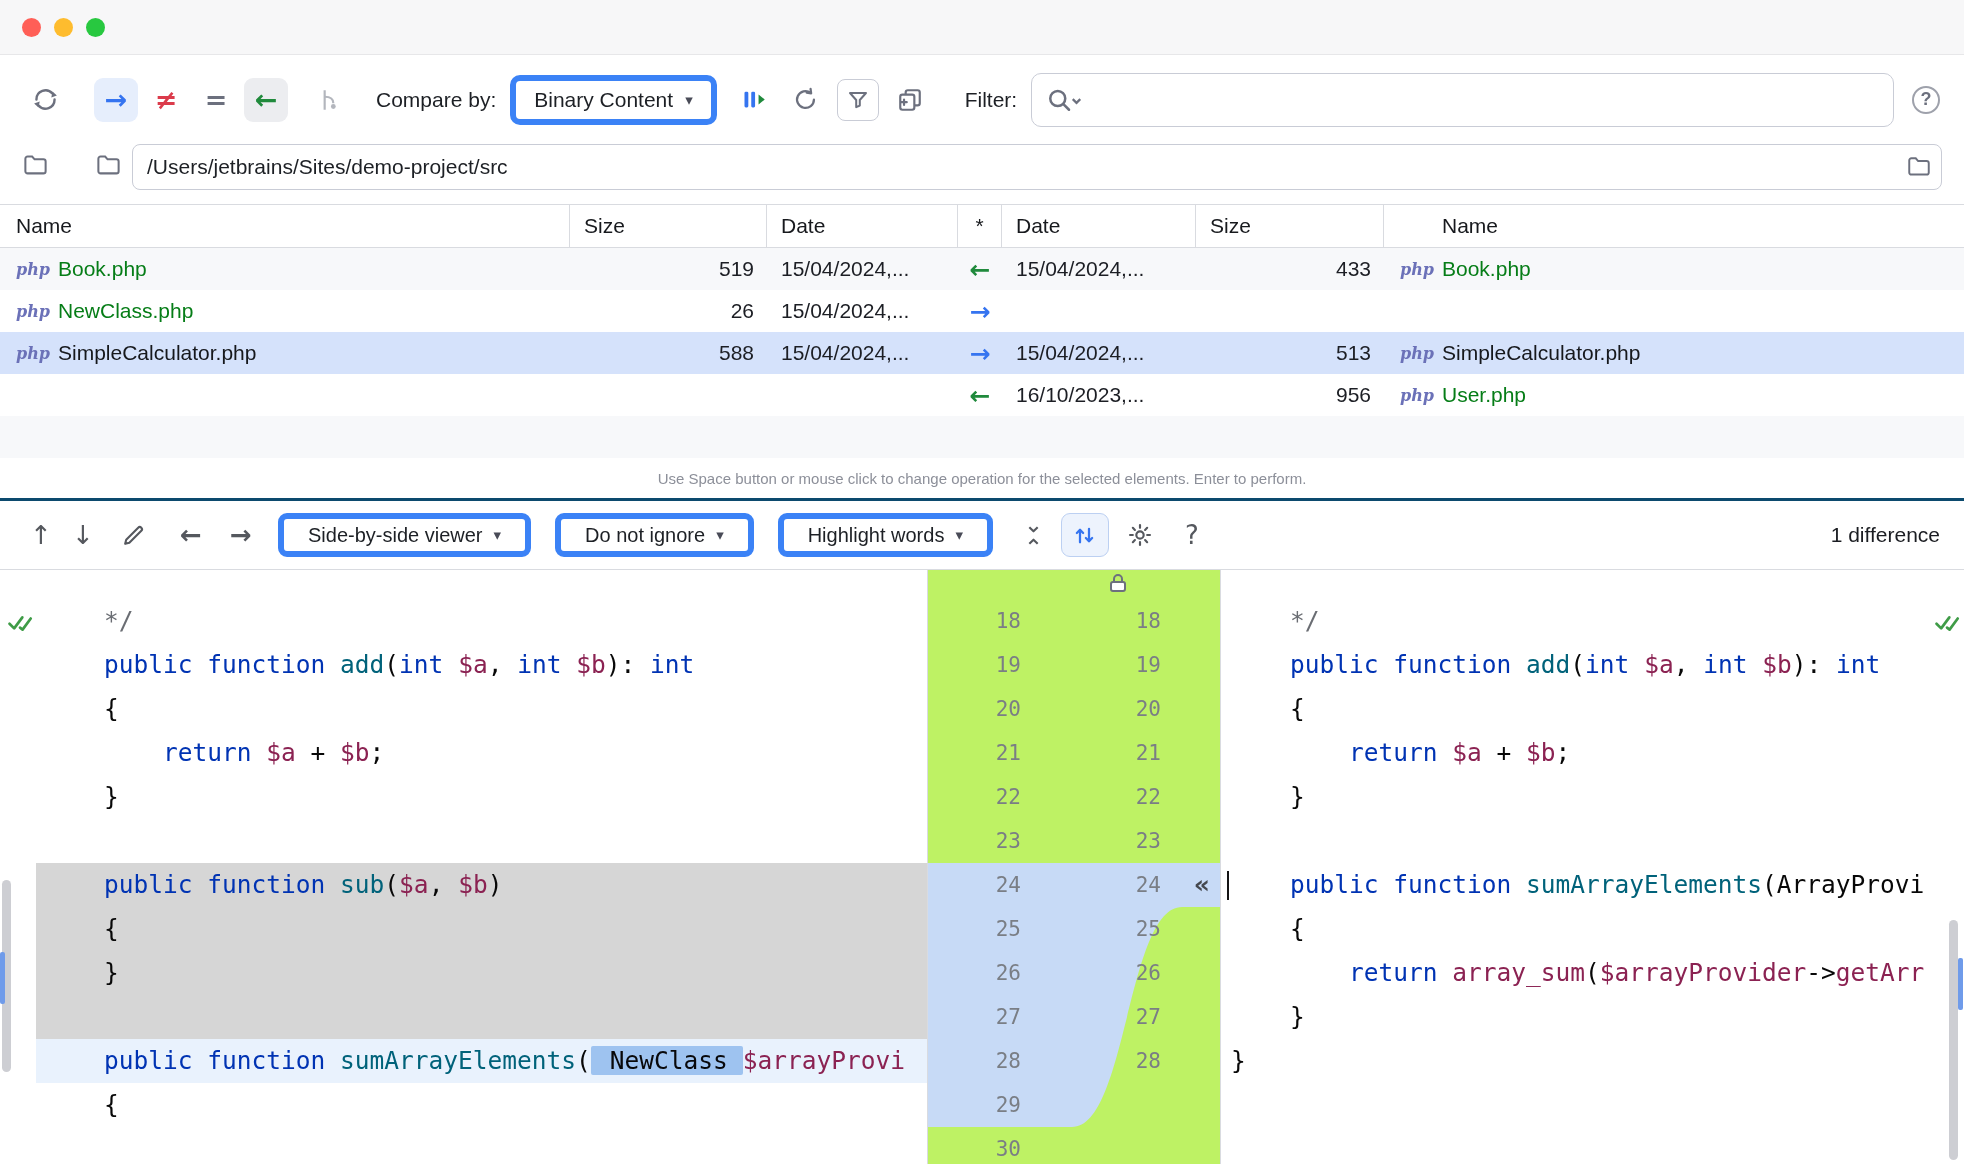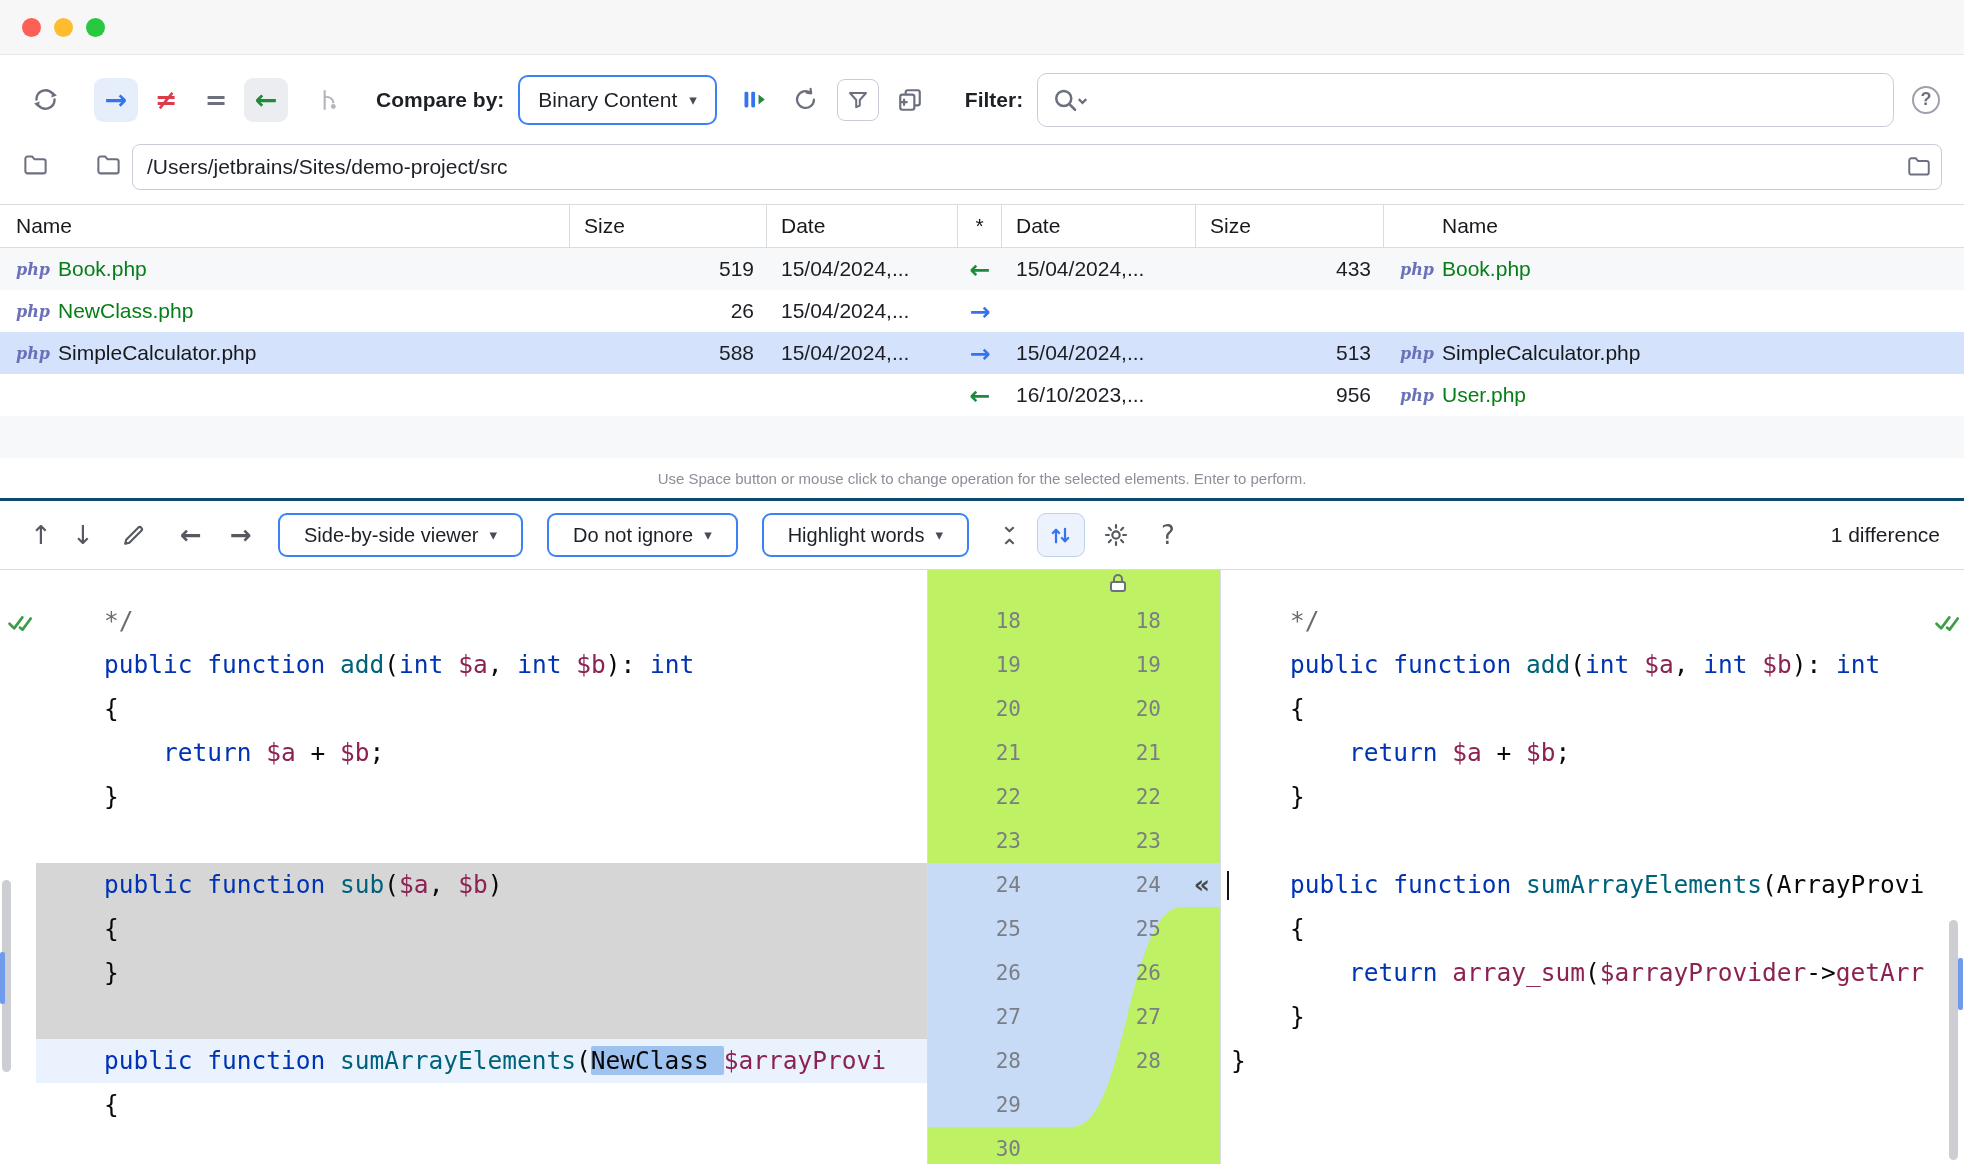--- a/index.html
+++ b/index.html
@@ -17,22 +17,22 @@
   
   .toolbar { height:89px; display:flex; align-items:center; padding:0 24px; background:#fff; }
   .icon-btn { background:none; border:none; width:42px; height:42px; display:flex; align-items:center; justify-content:center; border-radius:8px; cursor:pointer; flex:none; }
   .glyph-btn { border:none; font-family:"DejaVu Sans", sans-serif; font-size:27px; font-weight:700; width:44px; height:44px; border-radius:9px; display:flex; align-items:center; justify-content:center; background:none; cursor:pointer; flex:none; }
   .btn-group { display:flex; align-items:center; gap:6px; margin-left:28px; }
   .b-copy-right { color:var(--accent-blue); background:#e6eefc; }
   .b-neq { color:var(--neq-red); }
   .b-eq { color:#6c707e; }
   .b-copy-left { color:var(--arrow-green); background:#ecedf0; }
   .branch-ic { margin-left:20px; }
-  .lbl { font-size:21px; color:#1d2025; margin-left:26px; flex:none;font-weight:bold; }
-  .dropdown { display:flex; align-items:center; gap:12px; height:50px; border:2px solid #3b82f6; border-radius:10px; background:#fff; padding:0 18px; font-size:21px; font-family:"Liberation Sans",sans-serif; color:#1d2025; margin-left:14px; cursor:pointer; flex:none; }
+  .lbl { font-size:21px; color:#1d2025; margin-left:26px; flex:none; }
+  .dropdown { display:flex; align-items:center; gap:12px; height:50px; border:6px solid #3b82f6; border-radius:10px; background:#fff; padding:0 18px; font-size:21px; font-family:"Liberation Sans",sans-serif; color:#1d2025; margin-left:14px; cursor:pointer; flex:none; }
   .chevd { font-size:15px; color:#494b57; }
   .tb-icons { display:flex; align-items:center; gap:10px; margin-left:16px; }
   .boxed { border:1px solid #c9ccd6; border-radius:8px; }
   .filter-lbl { margin-left:34px; }
   .searchbox { position:relative; flex:1 1 auto; margin-left:14px; margin-right:18px; height:54px; }
   .search-input { width:100%; height:100%; border:1px solid #c9ccd6; border-radius:10px; padding:0 16px 0 62px; font-size:21px; font-family:"Liberation Sans",sans-serif; color:#1d2025; outline:none; background:#fff; }
   .mag { position:absolute; left:14px; top:13px; }
   .help-circle { width:28px; height:28px; border:2px solid #9ea1ab; border-radius:50%; color:#6c707e; font-size:18px; font-weight:700; display:flex; align-items:center; justify-content:center; flex:none; background:#fff; cursor:pointer; }
 
   
@@ -97,21 +97,21 @@
   .chev { position:absolute; right:12px; top:0; font-family:"DejaVu Sans", sans-serif; font-size:25px; font-weight:700; color:#45484f; line-height:44px; }
   .code-lines { padding-top:29px; }
   .code-line { position:relative; height:44px; line-height:44px; font-family:"DejaVu Sans Mono", monospace; font-size:24.5px; white-space:pre; overflow:hidden; }
   .pane-left .code-line { margin-left:36px; padding-left:9px; }
   .pane-right .code-line { padding-left:10px; }
   .code-line.del { background:var(--deleted-line-bg); }
   .code-line.mod { background:var(--changed-line-bg); }
   .code-line.caret::before { content:""; position:absolute; left:6px; top:8px; width:2px; height:29px; background:#141414; }
   .tk-k{color:var(--syntax-keyword)} .tk-f{color:var(--syntax-function)} .tk-v{color:var(--syntax-variable)}
   .tk-p{color:var(--syntax-plain)} .tk-c{color:var(--syntax-comment)}
-  .tk-w{color:#08080a; background:var(--word-diff-bg); border-radius:2px;}
+  .tk-w{color:#08080a; background:var(--word-diff-bg); border-radius:2px;padding-left:19px;}
   .check { position:absolute; top:38px; z-index:4; }
   .check.tl-check { left:6px; }
   .check.tr-check { right:3px; }
   .track { position:absolute; width:9px; background:#cdced3; border-radius:5px; z-index:3; }
   .pane-left .track { left:2px; top:310px; height:192px; }
   .pane-right .track { right:6px; top:350px; height:240px; }
   .bmark { position:absolute; width:5px; height:52px; background:#6f9bea; border-radius:2px; z-index:3; }
   .pane-left .bmark { left:0; top:382px; }
   .pane-right .bmark { right:1px; top:388px; }
 </style>

